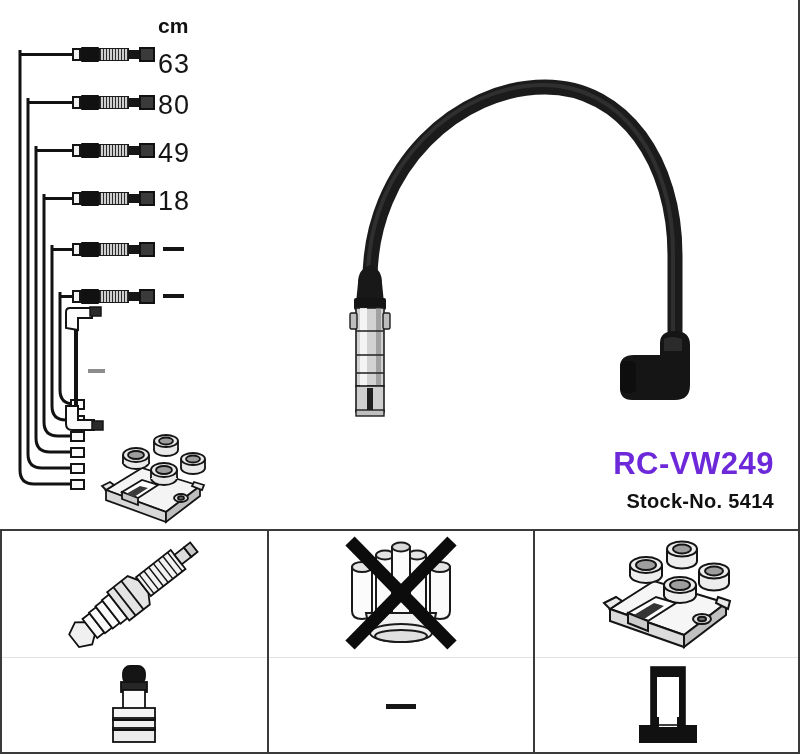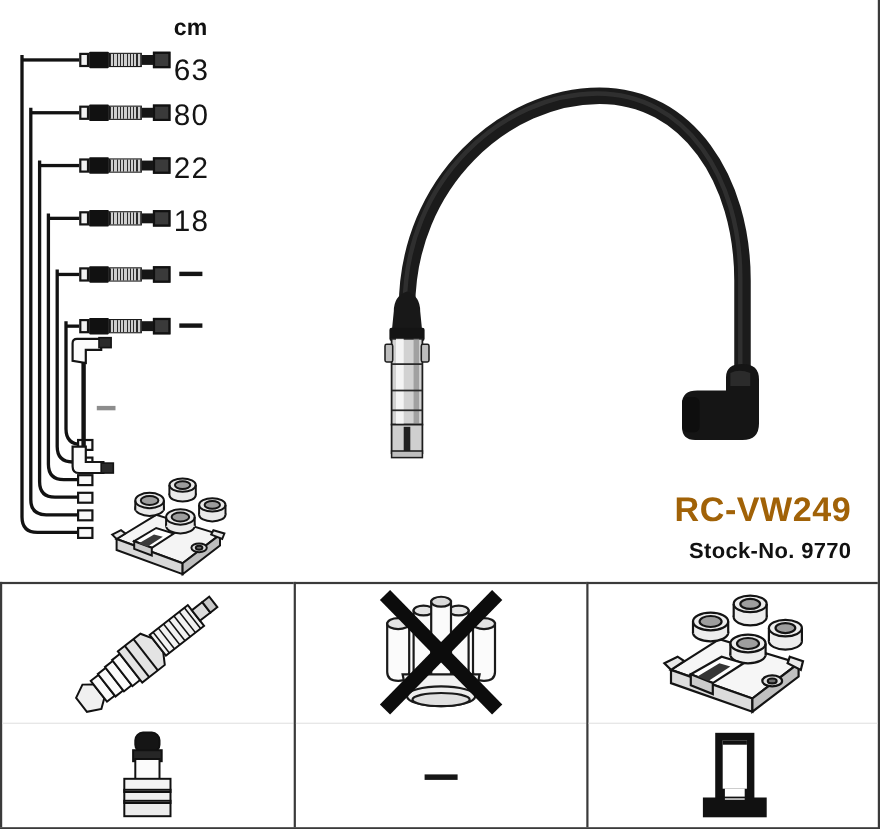--- a/index.html
+++ b/index.html
@@ -128,21 +128,21 @@
 
   
   #main-cable { position: absolute; left: 320px; top: 55px; width: 420px; height: 400px; }
 
   
   .title-main {
     position: absolute;
     right: 26px; top: 446px;
     font-size: 31px;
     font-weight: bold;
-    color: #a16207;
+    color: #6d28d9;
     letter-spacing: 0.5px;
     white-space: nowrap;
   }
   .title-sub {
     position: absolute;
     right: 26px; top: 490px;
     font-size: 20px;
     font-weight: bold;
     color: #111;
     letter-spacing: 0.3px;
@@ -186,21 +186,21 @@
 <body>
 
 <div id="sheet">
 
   <div id="upper">
 
     <div class="meas-header nosel">cm</div>
 
     <div class="meas-val nosel" style="top:51px">63</div>
     <div class="meas-val nosel" style="top:92px">80</div>
-    <div class="meas-val nosel" style="top:140px">22</div>
+    <div class="meas-val nosel" style="top:140px">49</div>
     <div class="meas-val nosel" style="top:188px">18</div>
     <div class="meas-dash" style="top:247px"></div>
     <div class="meas-dash" style="top:294px"></div>
 
     <div class="lead-row" style="left:20px; top:44px; width:128px;">
       <div class="lead-wire" style="width:56px;"></div>
       <div class="boot-a" style="left:52px;"></div>
       <div class="boot-b" style="left:61px;"></div>
       <div class="boot-c" style="left:79px;"></div>
       <div class="boot-d" style="left:109px;"></div>
@@ -353,21 +353,21 @@
       <g>
         <path d="M340,288 Q340,276 355,276 Q370,276 370,290 L370,330
                  Q370,345 355,345 L312,345 Q300,345 300,333 L300,312
                  Q300,300 314,300 L340,300 Z" fill="#151515"></path>
         <path d="M344,284 Q352,280 362,284 L362,296 L344,296 Z" fill="#3a3a3a" opacity="0.6"></path>
         <rect x="300" y="306" width="16" height="32" rx="5" fill="#0e0e0e"></rect>
       </g>
     </svg>
 
     <div class="title-main nosel">RC-VW249</div>
-    <div class="title-sub nosel">Stock-No. 9770</div>
+    <div class="title-sub nosel">Stock-No. 5414</div>
   </div>
 
   <div id="panels">
 
     <div class="panel">
       <div class="panel-top">
         <svg width="180" height="120" viewBox="0 0 180 120">
           <g transform="rotate(-38 90 60)" stroke="#111" stroke-width="1.8" fill="#ffffff">
 
             <path d="M14,52 L26,46 L34,52 L34,68 L26,74 L14,68 Z" fill="#f0f0f0"></path>

